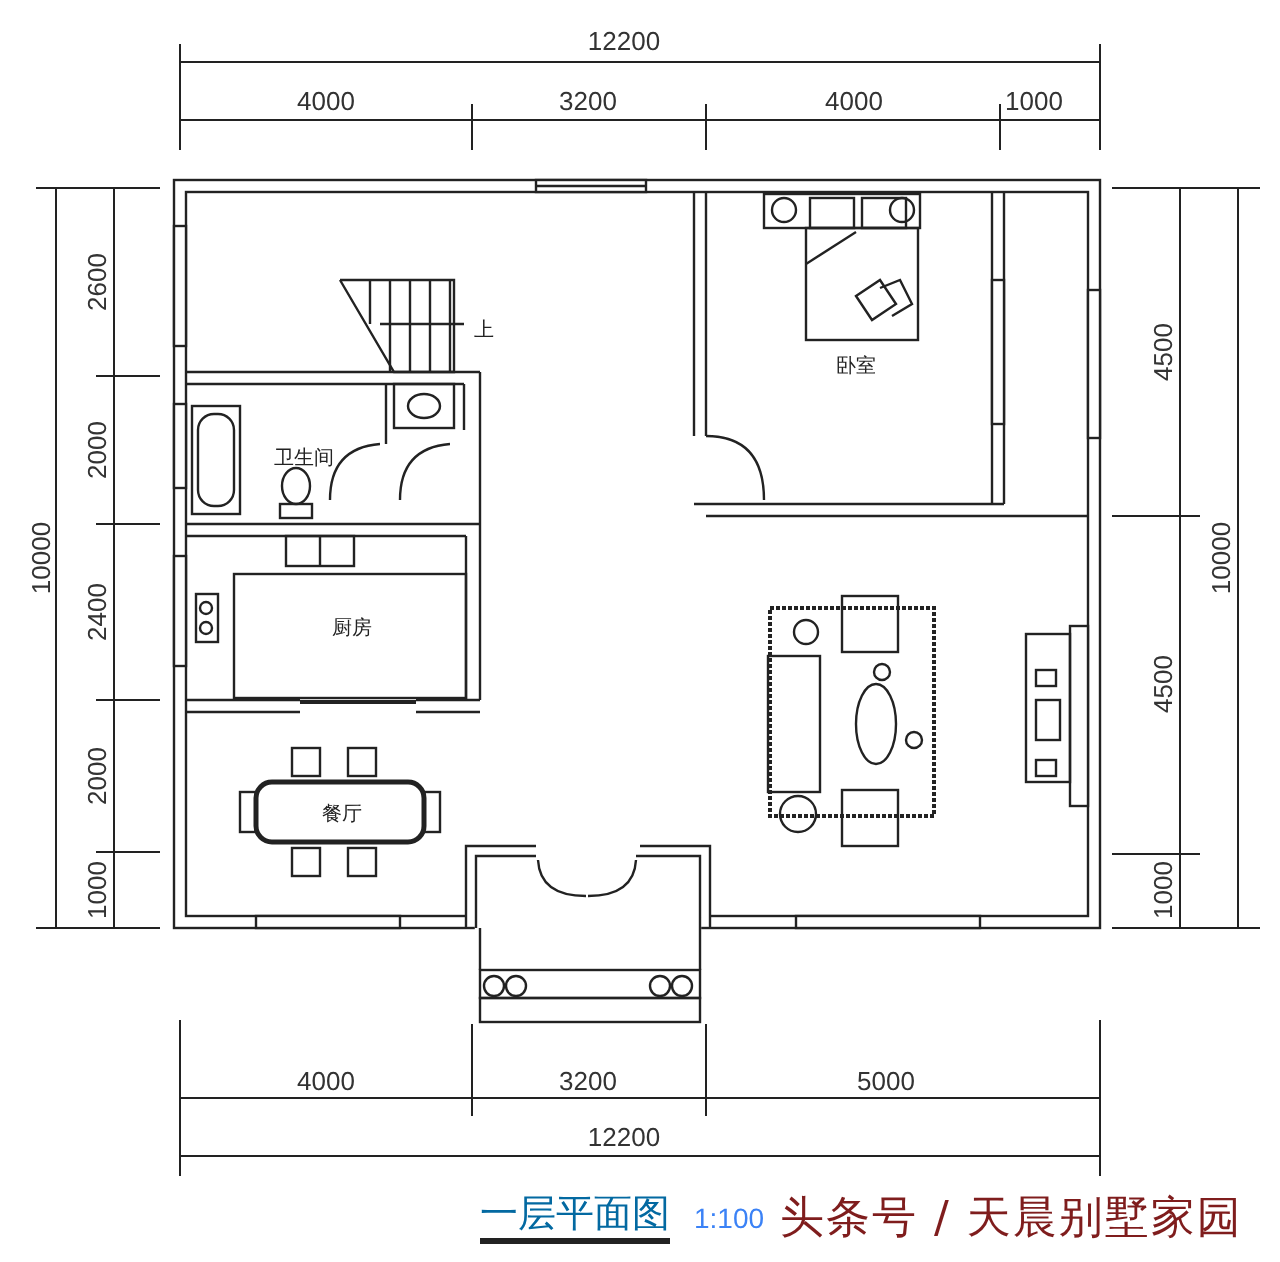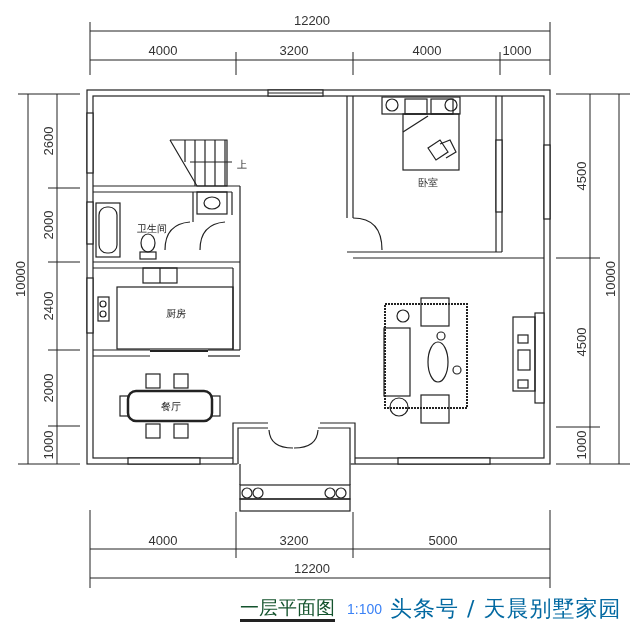--- a/index.html
+++ b/index.html
@@ -1,22 +1,22 @@
 <!DOCTYPE html>
 <html><head>
 <meta charset="utf-8">
 <style>
   html,body{margin:0;padding:0;background:#fff;}
   body{width:640px;height:631px;position:relative;overflow:hidden;font-family:"Liberation Sans",sans-serif;color:#222;}
   svg{position:absolute;left:0;top:0;}
   .dim{font-family:"Liberation Sans",sans-serif;font-size:13px;fill:#333;}
   .room{font-family:"DejaVu Sans",sans-serif;font-size:10px;fill:#222;}
-  .title{position:absolute;left:240px;top:596px;font-family:"DejaVu Sans",sans-serif;font-size:19px;color:#14532d;border-bottom:3px solid #222;padding-bottom:1px;line-height:22px;}
+  .title{position:absolute;left:240px;top:596px;font-family:"DejaVu Sans",sans-serif;font-size:19px;color:#0369a1;border-bottom:3px solid #222;padding-bottom:1px;line-height:22px;}
   .scale{position:absolute;left:347px;top:601px;font-size:14px;color:#3b82f6;}
-  .wm{position:absolute;left:390px;top:594px;font-family:"DejaVu Sans",sans-serif;font-size:22px;color:#0369a1;letter-spacing:1px;}
+  .wm{position:absolute;left:390px;top:594px;font-family:"DejaVu Sans",sans-serif;font-size:22px;color:#7f1d1d;letter-spacing:1px;}
 </style>
 </head>
 <body>
 
 <svg width="640" height="631" viewBox="0 0 640 631">
   <g stroke="#222" fill="none" stroke-width="1">
 
     <line x1="90" y1="31" x2="550" y2="31"></line>
     <line x1="90" y1="60" x2="550" y2="60"></line>
     <line x1="90" y1="22" x2="90" y2="75"></line>

